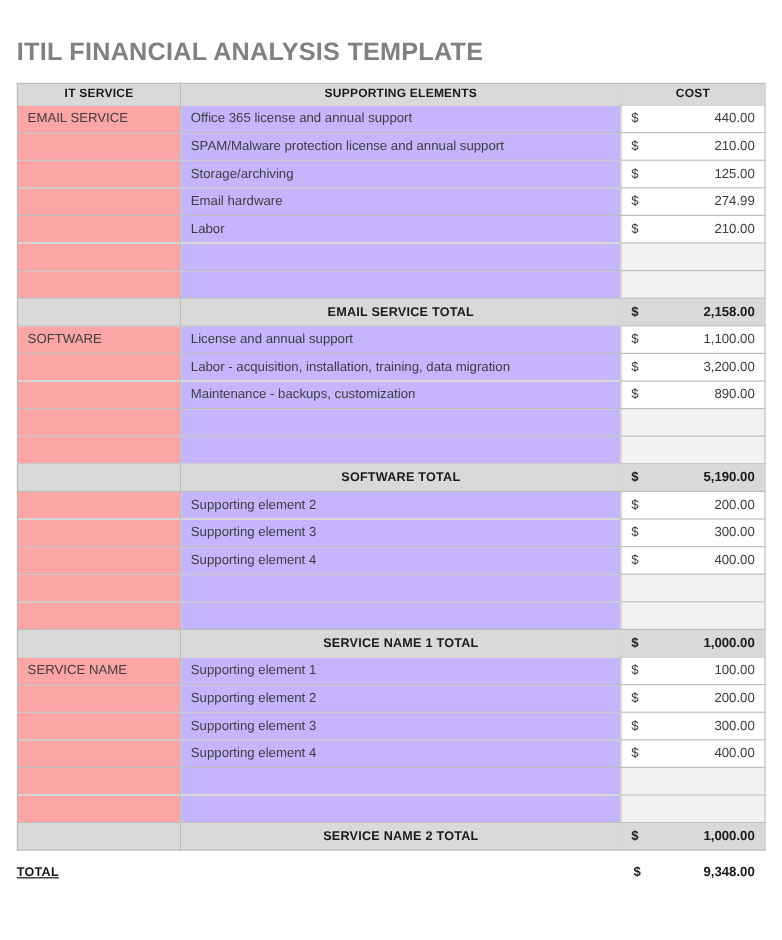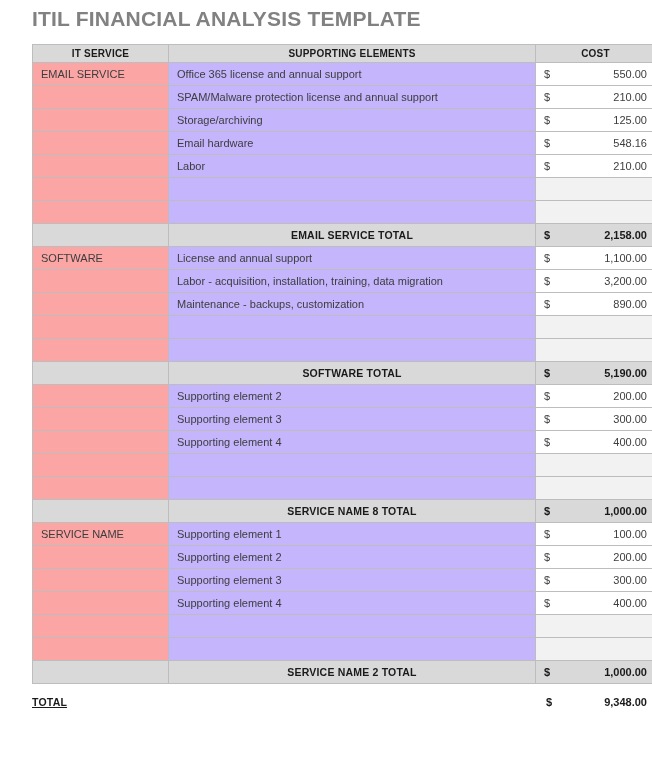--- a/index.html
+++ b/index.html
@@ -7,21 +7,22 @@
     padding: 0;
     background: #ffffff;
     width: 652px;
     height: 783px;
     font-family: "Liberation Sans", sans-serif;
     overflow: hidden;
   }
   .page {
     width: 652px;
     box-sizing: border-box;
-    padding: 7px 15px 0 32px;
+    padding: 7px 15px 0 14px;
+    margin-top: 25px;
   }
   .title {
     font-size: 21px;
     font-weight: bold;
     color: #818181;
     letter-spacing: 0.2px;
     margin: 0 0 13px 0;
     line-height: 24px;
   }
   table.fin-table {
@@ -111,21 +112,21 @@
         <th>COST</th>
       </tr>
     </thead>
     <tbody id="table-body">
         <tr>
           <td class="cell-service">EMAIL SERVICE</td>
           <td class="cell-element">Office 365 license and annual support</td>
           <td class="cell-cost">
             <div class="cost-inner">
               <span>$</span>
-              <span>550.00</span>
+              <span>440.00</span>
             </div>
           </td>
         </tr>
         <tr>
           <td class="cell-service"></td>
           <td class="cell-element">SPAM/Malware protection license and annual support</td>
           <td class="cell-cost">
             <div class="cost-inner">
               <span>$</span>
               <span>210.00</span>
@@ -141,21 +142,21 @@
               <span>125.00</span>
             </div>
           </td>
         </tr>
         <tr>
           <td class="cell-service"></td>
           <td class="cell-element">Email hardware</td>
           <td class="cell-cost">
             <div class="cost-inner">
               <span>$</span>
-              <span>548.16</span>
+              <span>274.99</span>
             </div>
           </td>
         </tr>
         <tr>
           <td class="cell-service"></td>
           <td class="cell-element">Labor</td>
           <td class="cell-cost">
             <div class="cost-inner">
               <span>$</span>
               <span>210.00</span>
@@ -267,21 +268,21 @@
           <td class="cell-element"></td>
           <td class="cell-cost-empty"></td>
         </tr>
         <tr>
           <td class="cell-service"></td>
           <td class="cell-element"></td>
           <td class="cell-cost-empty"></td>
         </tr>
         <tr class="total-row">
           <td></td>
-          <td class="total-label">SERVICE NAME 8 TOTAL</td>
+          <td class="total-label">SERVICE NAME 1 TOTAL</td>
           <td>
             <div class="cost-inner">
               <span>$</span>
               <span>1,000.00</span>
             </div>
           </td>
         </tr>
         <tr>
           <td class="cell-service">SERVICE NAME</td>
           <td class="cell-element">Supporting element 1</td>

